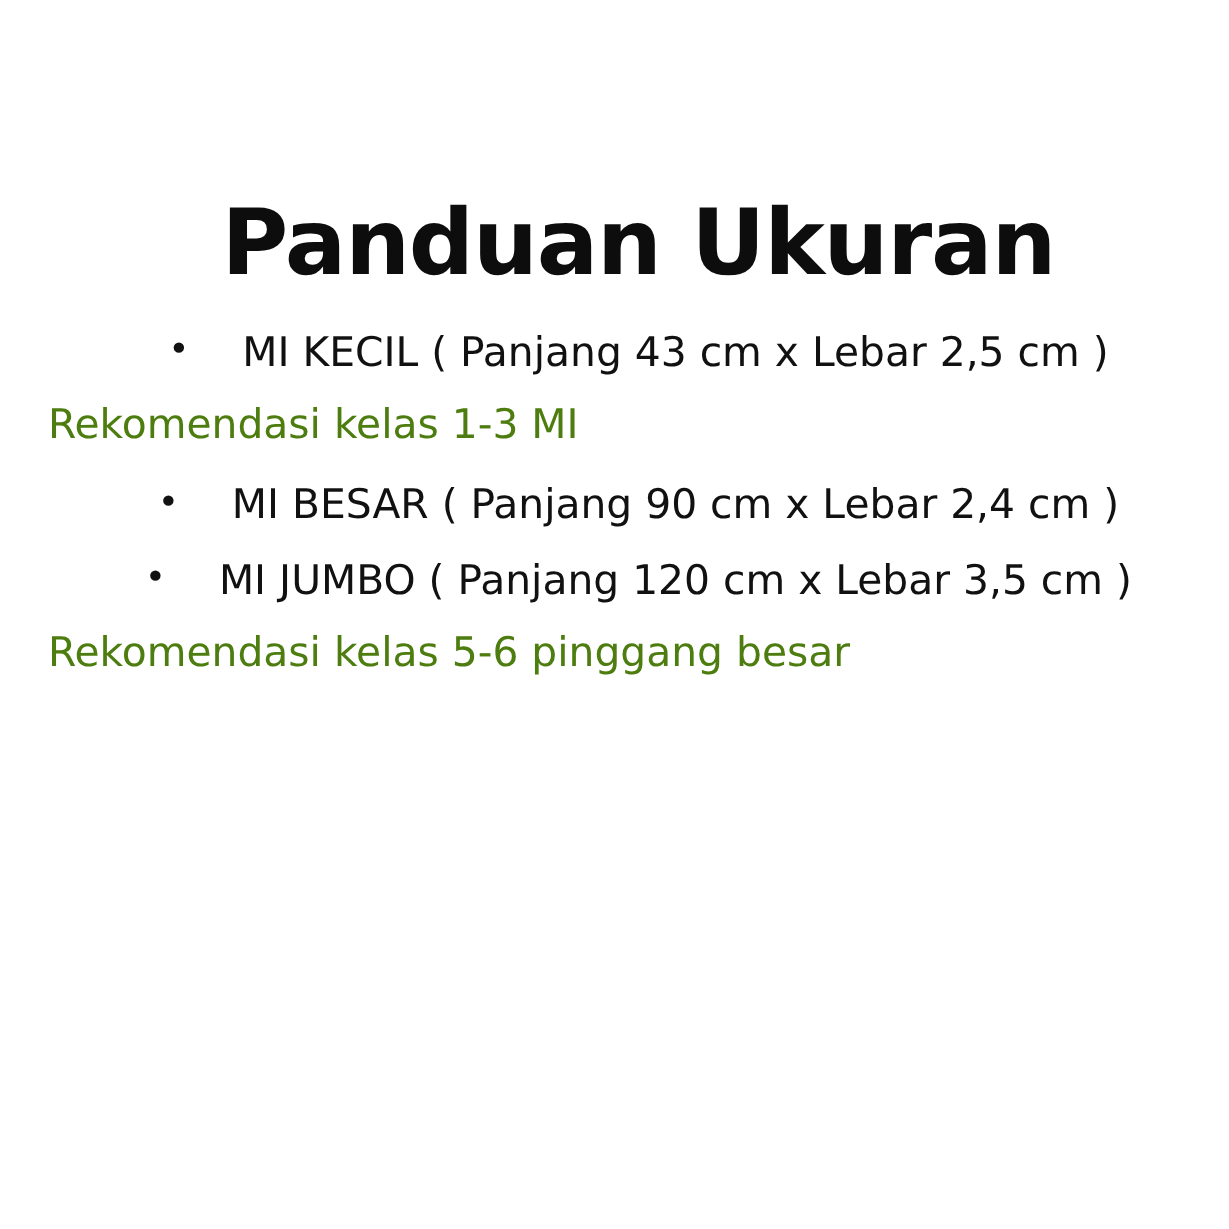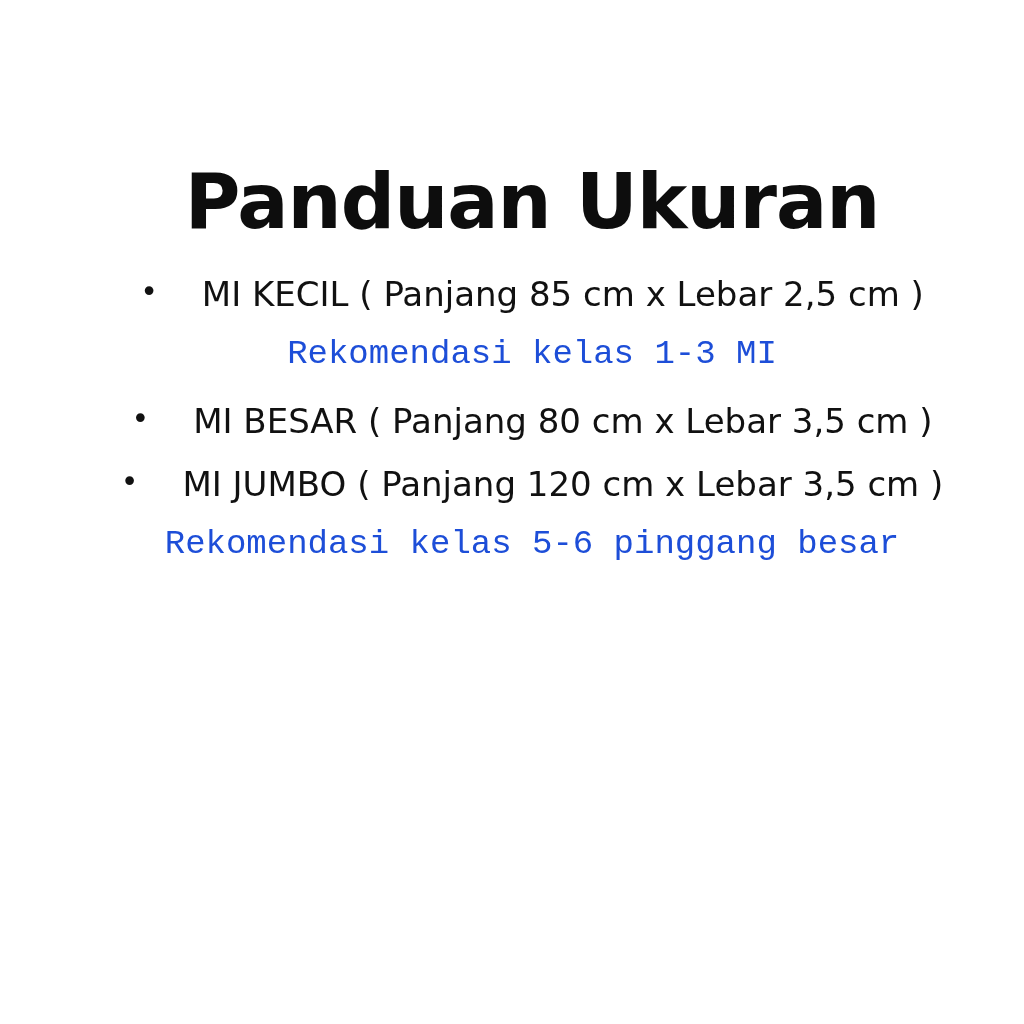--- a/index.html
+++ b/index.html
@@ -60,55 +60,53 @@
     top: -4px;
   }
   .main-text {
     font-size: 34px;
     line-height: 1.55;
     color: #111111;
     white-space: nowrap;
     font-weight: 400;
   }
   .sub-line {
-    text-align: center;
     font-size: 34px;
     line-height: 1.55;
-    color: #1d4ed8;
+    color: #4d7c0f;
     font-weight: 400;
     margin-top: 8px;
     margin-bottom: 14px;
     white-space: nowrap;
-    font-family: Liberation Mono, monospace;
   }
   .entry + .entry {
     margin-top: 10px;
   }
 </style>
 </head>
 <body>
 
 <div class="page">
 
   <h1 class="title">Panduan Ukuran</h1>
 
   <ul class="list">
 
     <li class="entry">
       <div class="bullet-line">
         <span class="bullet">•</span>
-        <span class="main-text">MI KECIL ( Panjang 85 cm x Lebar 2,5 cm )</span>
+        <span class="main-text">MI KECIL ( Panjang 43 cm x Lebar 2,5 cm )</span>
       </div>
       <div class="sub-line">Rekomendasi  kelas 1-3 MI</div>
     </li>
 
     <li class="entry">
       <div class="bullet-line">
         <span class="bullet">•</span>
-        <span class="main-text">MI BESAR ( Panjang 80 cm x Lebar 3,5 cm )</span>
+        <span class="main-text">MI BESAR ( Panjang 90 cm x Lebar 2,4 cm )</span>
       </div>
     </li>
 
     <li class="entry">
       <div class="bullet-line">
         <span class="bullet">•</span>
         <span class="main-text">MI JUMBO ( Panjang 120 cm x Lebar 3,5 cm )</span>
       </div>
       <div class="sub-line">Rekomendasi kelas 5-6 pinggang besar</div>
     </li>

